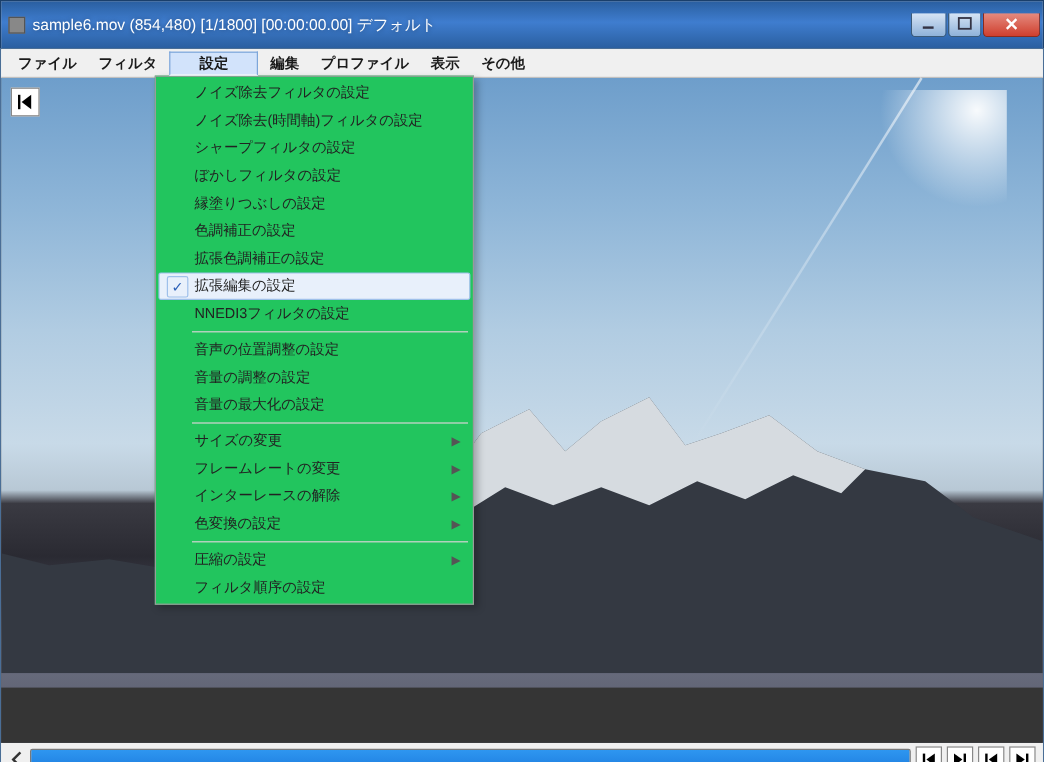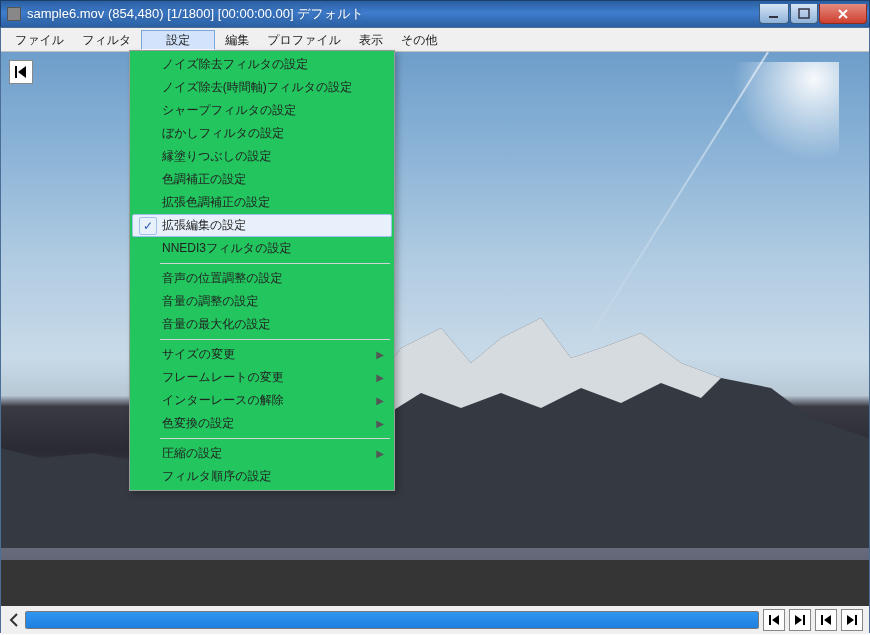--- a/index.html
+++ b/index.html
@@ -1,31 +1,31 @@
 <!DOCTYPE html>
 <html><head>
 <meta charset="utf-8">
 <style>
   * { margin:0; padding:0; box-sizing:border-box; font-family:"Meiryo","MS PGothic",sans-serif; font-size:12px; }
   body { width:870px; height:635px; background:#fff; overflow:hidden; user-select:none; }
 
   
-  .titlebar { height:27px; background:linear-gradient(#2a5fa0,#3f7dcf 45%,#2a5fa0); display:flex; align-items:center; padding-left:6px; color:#fff; position:relative; border:1px solid #1a3f6b; border-bottom:none; }
+  .titlebar { height:40px; background:linear-gradient(#2a5fa0,#3f7dcf 45%,#2a5fa0); display:flex; align-items:center; padding-left:6px; color:#fff; position:relative; border:1px solid #1a3f6b; border-bottom:none; }
   .titlebar .icon { width:14px; height:14px; background:#888; border:1px solid #555; margin-right:6px; display:inline-block; }
   .title-text { flex:1; font-size:13px; text-shadow:0 0 4px rgba(0,0,0,.4); white-space:nowrap; }
   .win-btns { display:flex; height:20px; margin-right:2px; }
   .win-btn { width:30px; height:20px; margin-left:1px; border:1px solid #3b5b7a; border-top:none; background:linear-gradient(#d6e4f5,#8fb2d9); display:flex; align-items:center; justify-content:center; border-bottom-left-radius:4px; border-bottom-right-radius:4px; cursor:pointer; color:#334; font-weight:bold; }
   .win-btn.max { width:28px; }
   .win-btn.close { width:48px; background:linear-gradient(#e58b7f,#cf3f2e); color:#fff; text-shadow:0 0 3px rgba(0,0,0,.3); border-color:#8a2b1e; }
   .win-btn svg { width:14px; height:14px; }
 
   
   .frame { border:1px solid #4a6e96; height:606px; }
   .menubar { height:24px; background:#f0f0f0; border-bottom:1px solid #c0c0c0; display:flex; align-items:center; padding-left:6px; gap:2px; position:relative; }
-  .menuitem { padding:2px 8px; height:20px; line-height:16px; cursor:pointer; color:#1a1a1a; }
+  .menuitem { padding:2px 8px; height:20px; line-height:16px; cursor:pointer; color:#1a1a1a;font-weight:bold; }
   .menuitem.open { background:#d2e3fb; border:1px solid #7da6d9; padding:1px 24px; border-bottom-color:#f8f8f8; z-index:20; position:relative; }
 
   
   .dropdown { position:absolute; left:128px; top:22px; width:266px; background:#22c55e; border:1px solid #9a9a9a; box-shadow:3px 3px 6px rgba(0,0,0,.25); z-index:10; padding:2px; }
   .dd-item { height:23px; display:flex; align-items:center; padding-left:30px; padding-right:8px; position:relative; cursor:pointer; color:#222; }
   .dd-item.hl { background:#e8f0fb; border:1px solid #9ec0ea; border-radius:2px; padding-left:29px; padding-right:7px; }
   .dd-check { position:absolute; left:6px; top:2px; width:18px; height:18px; display:flex; align-items:center; justify-content:center; color:#2a5fb7; }
   .dd-check.box { border:1px solid #9ec0ea; background:#e8f0fb; border-radius:2px; }
   .dd-sep { height:1px; background:#d4d4d4; margin:3px 2px 3px 28px; }
   .dd-arrow { margin-left:auto; color:#555; font-size:10px; }

